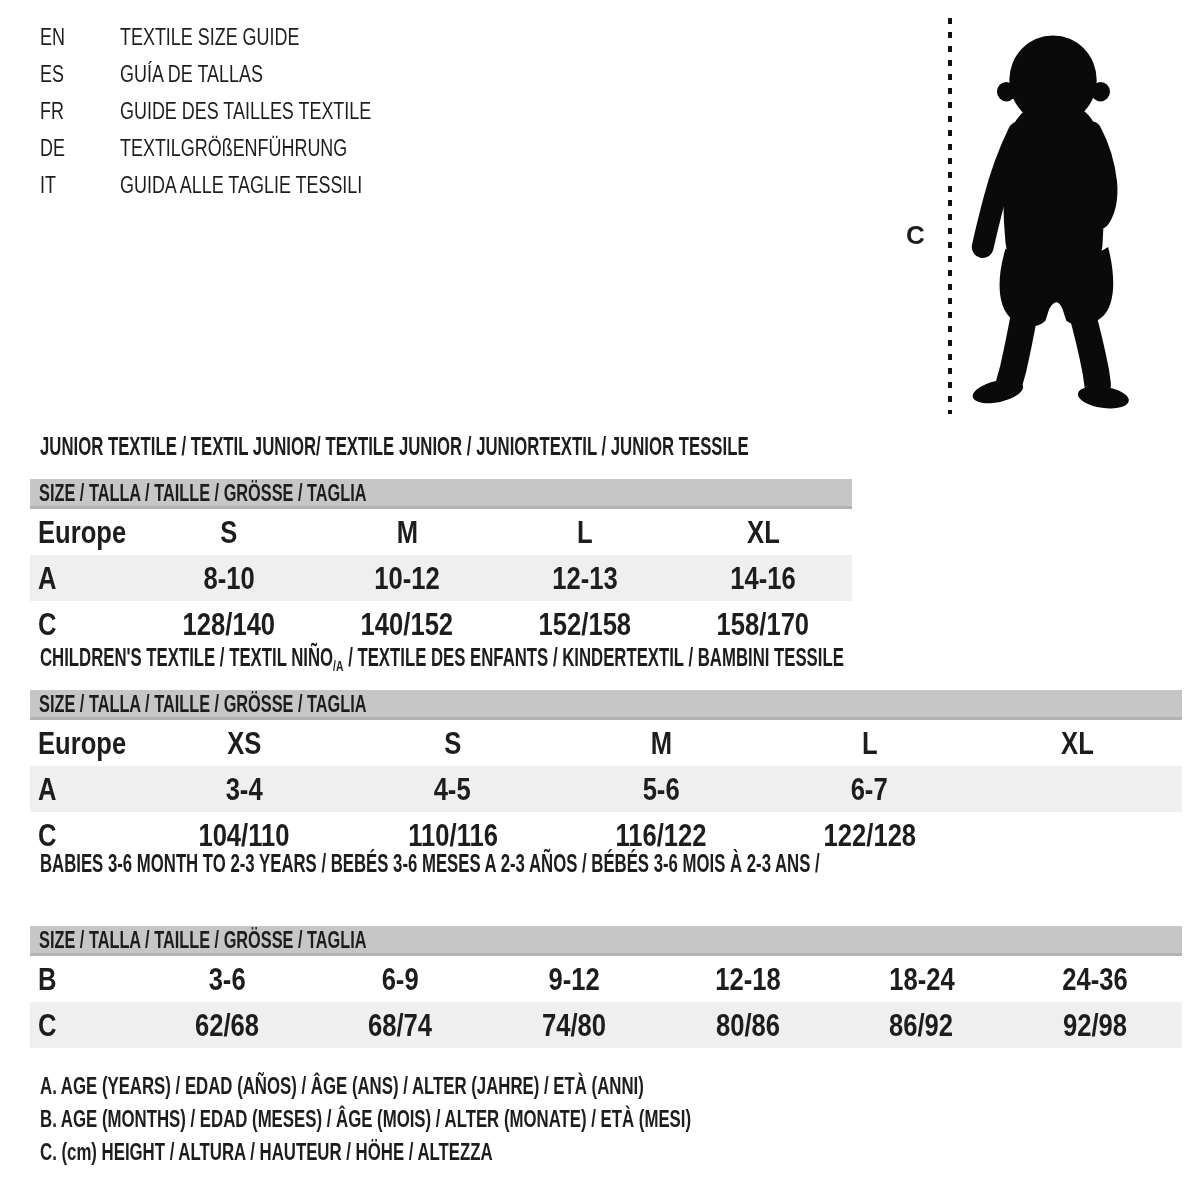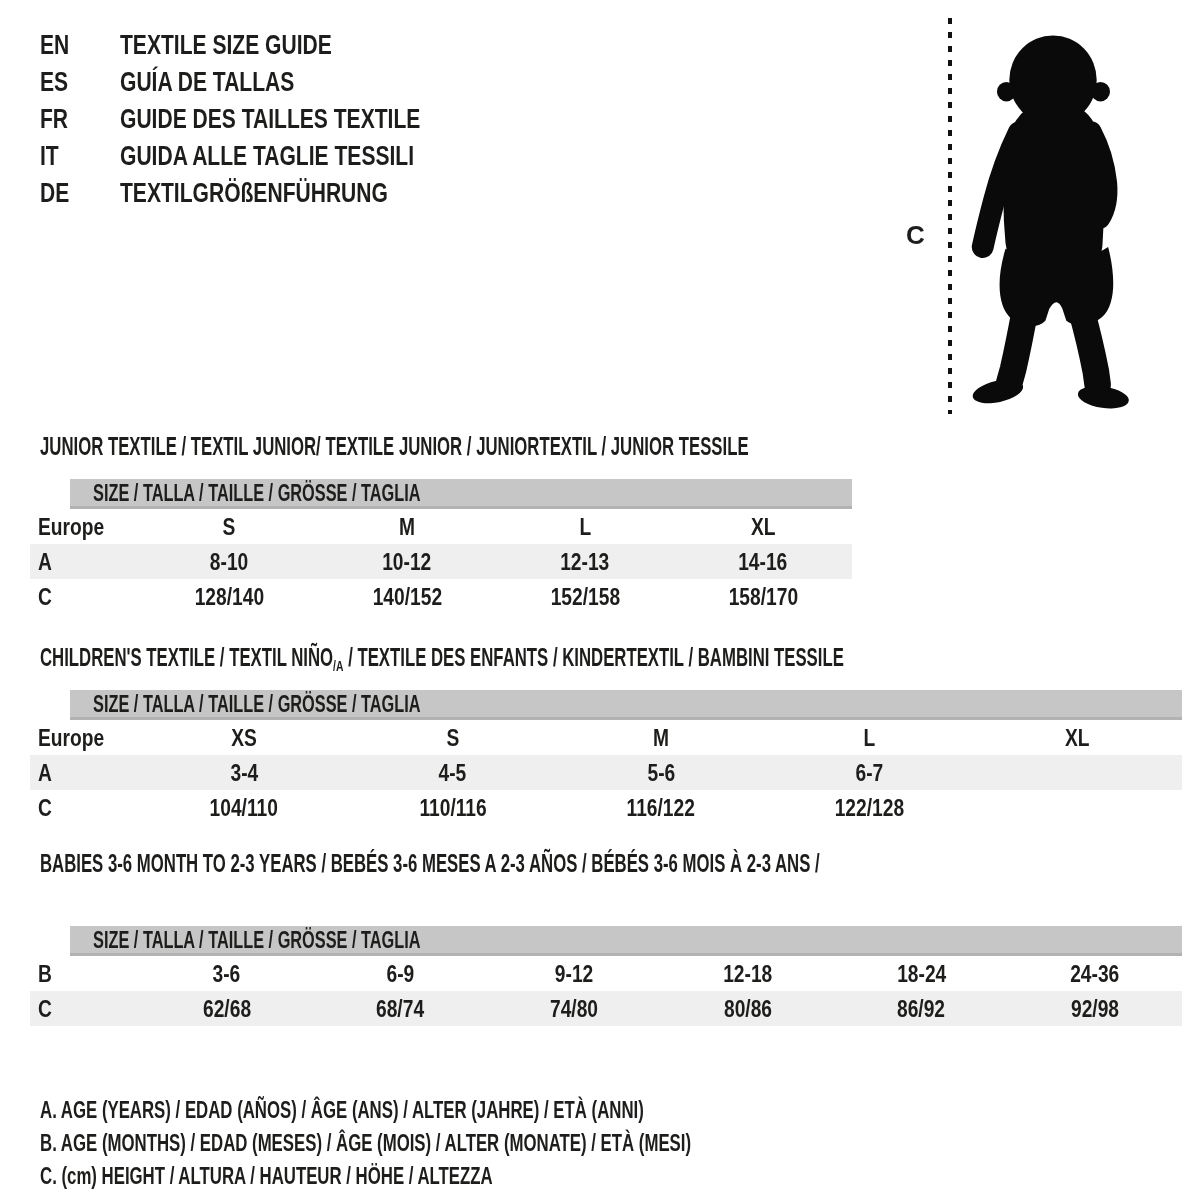--- a/index.html
+++ b/index.html
@@ -6,40 +6,40 @@
   body{
     width:1200px;height:1200px;background:#ffffff;
     font-family:"Liberation Sans","DejaVu Sans",sans-serif;
     color:#1d1d1b;
   }
   #canvas{position:relative;width:1200px;height:1200px;background:#fff;overflow:hidden;}
   
   .cond{display:inline-block;transform:scaleX(var(--sx,0.78));transform-origin:0 50%;white-space:nowrap;}
   
   #lang-list{position:absolute;left:40px;top:24px;--sx:0.78;}
-  .lang-row{height:37px;display:flex;align-items:flex-end;font-size:27px;font-weight:700;}
+  .lang-row{height:37px;display:flex;align-items:flex-start;font-size:23px;font-weight:400;}
   .lang-code{width:80px;}
   
   #figure-svg{position:absolute;left:900px;top:14px;}
   #height-label{position:absolute;left:906px;top:220px;font-size:26px;font-weight:700;}
   
   .sec-heading{position:absolute;font-size:25px;font-weight:700;line-height:28px;--sx:0.67;}
   .subp{font-size:0.62em;vertical-align:-5px;}
   
   .tbl{position:absolute;box-sizing:border-box;}
   .tbl-head{height:30px;background:var(--bar,#c6c6c6);border-bottom:3px solid #b2b2b2;
-    display:flex;align-items:center;padding-left:23px;font-size:24px;font-weight:700;
-    box-sizing:border-box;margin-left:40px;--sx:0.68;}
-  .trow{display:grid;height:35px;align-items:center;font-size:24px;font-weight:700;--sx:0.8;}
+    display:flex;align-items:center;padding-left:9px;font-size:24px;font-weight:700;
+    box-sizing:border-box;--sx:0.68;}
+  .trow{display:grid;height:46px;align-items:center;font-size:32px;font-weight:700;--sx:0.8;}
   .trow.stripe{background:var(--stripe,#efefef);}
   .tlabel{padding-left:10px;}
   .tcell{text-align:center;}
   .tcell .cond{transform-origin:50% 50%;}
   
-  #legend{position:absolute;left:40px;top:1094px;--sx:0.73;}
+  #legend{position:absolute;left:40px;top:1070px;--sx:0.73;}
   .legend-line{height:33px;display:flex;align-items:center;font-size:23px;font-weight:700;}
 </style>
 </head>
 <body style="color: rgb(29, 29, 27);">
 
 <div id="canvas" style="--bar: #c6c6c6; --stripe: #efefef; background: rgb(255, 255, 255);">
 
   <div id="lang-list">
       <div class="lang-row">
         <span class="lang-code cond">EN</span>
@@ -47,26 +47,26 @@
       </div>
       <div class="lang-row">
         <span class="lang-code cond">ES</span>
         <span class="lang-title cond">GUÍA DE TALLAS</span>
       </div>
       <div class="lang-row">
         <span class="lang-code cond">FR</span>
         <span class="lang-title cond">GUIDE DES TAILLES TEXTILE</span>
       </div>
       <div class="lang-row">
+        <span class="lang-code cond">DE</span>
+        <span class="lang-title cond">TEXTILGRÖßENFÜHRUNG</span>
+      </div>
+      <div class="lang-row">
         <span class="lang-code cond">IT</span>
         <span class="lang-title cond">GUIDA ALLE TAGLIE TESSILI</span>
-      </div>
-      <div class="lang-row">
-        <span class="lang-code cond">DE</span>
-        <span class="lang-title cond">TEXTILGRÖßENFÜHRUNG</span>
       </div>
     </div>
 
   <svg id="figure-svg" width="260" height="405" viewBox="0 0 260 405">
     <line x1="50" y1="4" x2="50" y2="400" stroke="#111111" stroke-width="4" stroke-dasharray="6 8"></line>
     <g transform="translate(58,4) scale(0.95,0.97)" fill="#0a0a0a">
       <circle cx="100" cy="64" r="46"></circle>
       <circle cx="51" cy="76" r="10"></circle>
       <circle cx="150" cy="76" r="10"></circle>
       <path d="M72 94 Q100 112 130 94 Q146 104 150 130 Q156 180 152 235 Q150 252 140 256 Q100 268 62 254 Q52 250 50 232 Q44 170 54 124 Q58 104 72 94 Z"></path>

